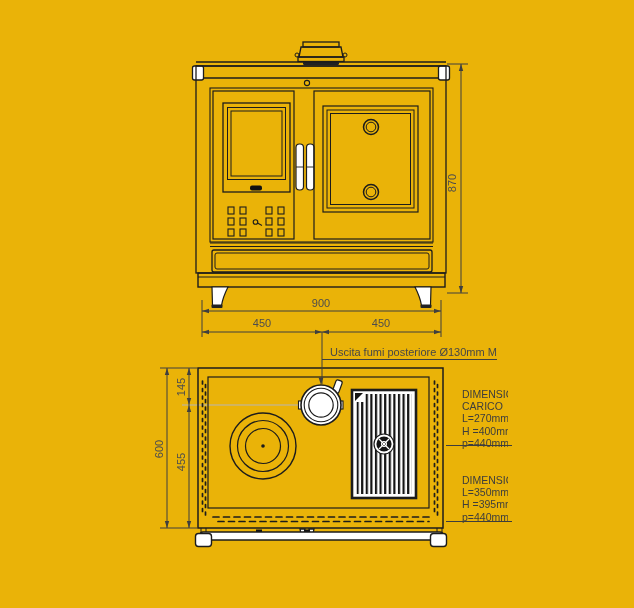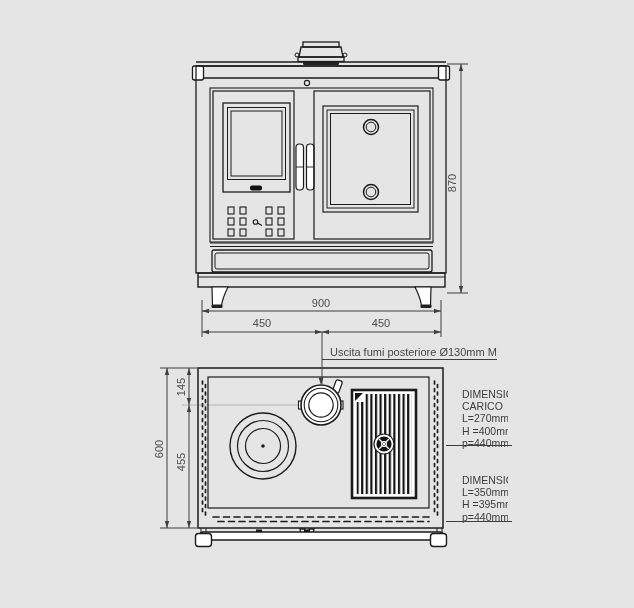--- a/index.html
+++ b/index.html
@@ -1,16 +1,16 @@
 <!DOCTYPE html>
 <html><head>
 <meta charset="utf-8">
 <style>
   html,body{margin:0;padding:0;background:#fff;}
-  #stage{position:relative;width:634px;height:608px;background:#e5e5e5;overflow:hidden;
+  #stage{position:relative;width:634px;height:608px;background:#eab308;overflow:hidden;
          font-family:"Liberation Sans", sans-serif;}
   #stage svg{position:absolute;left:0;top:0;}
   .dimtxt{font-family:"Liberation Sans", sans-serif;font-size:11px;fill:#4d4d4d;}
   .lbltxt{font-family:"Liberation Sans", sans-serif;font-size:11px;fill:#474747;}
   .spec{position:absolute;width:46px;overflow:hidden;white-space:nowrap;
         font-size:10.5px;line-height:12.2px;color:#3d3d3d;}
   .spec div{height:12.2px;}
   .spec-underline{position:absolute;height:1px;background:#3d3d3d;}
 </style>
 </head>

